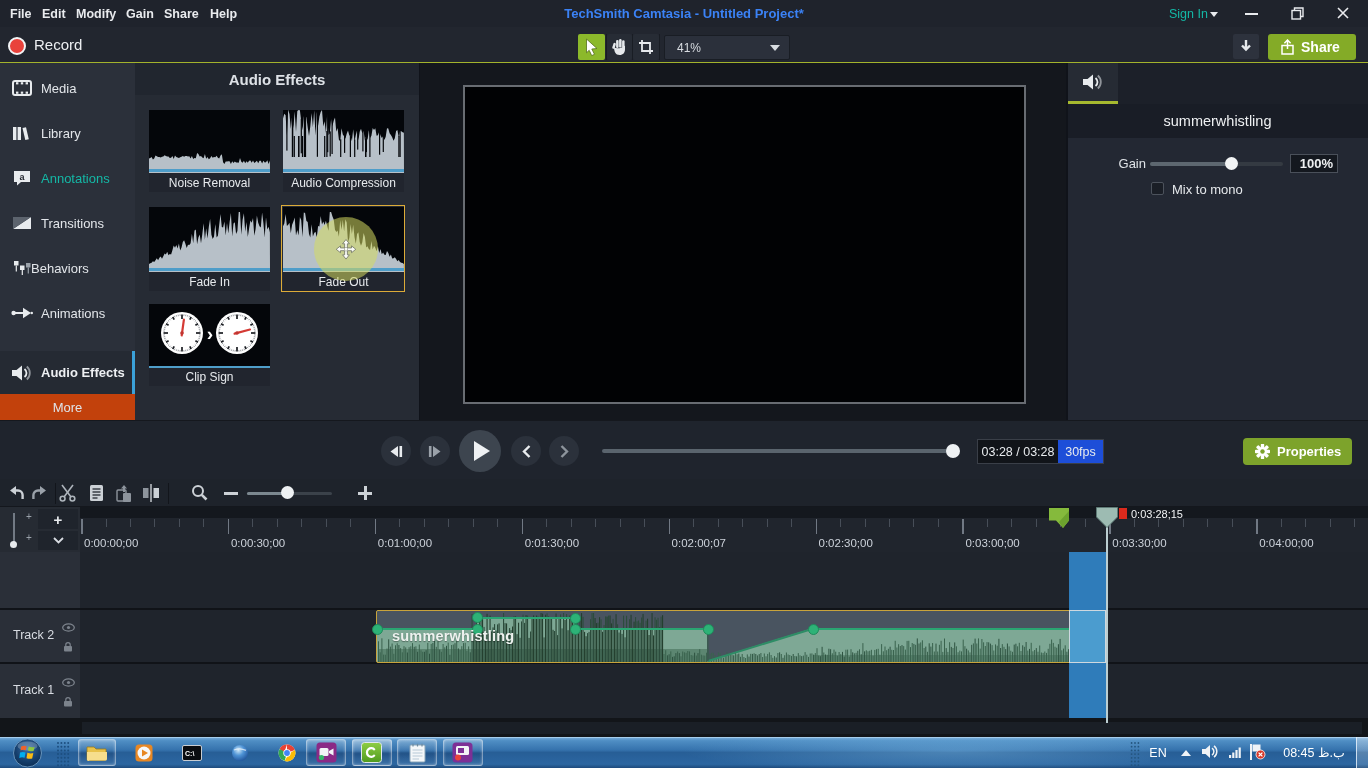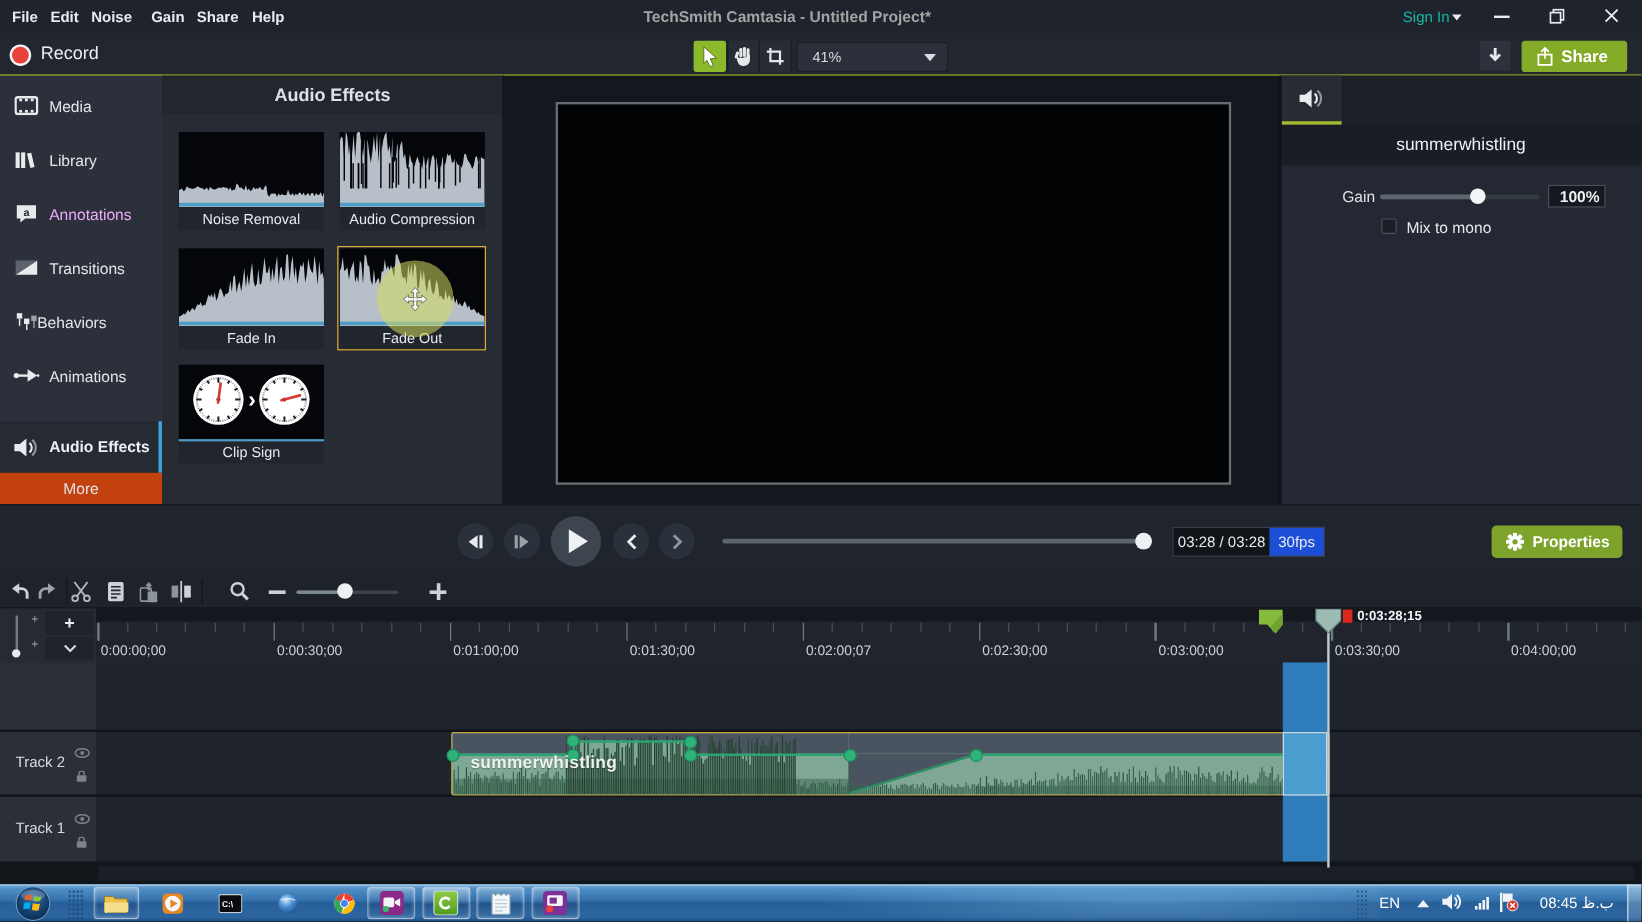--- a/index.html
+++ b/index.html
@@ -5,25 +5,25 @@
 #app{position:relative;width:1368px;height:768px;}
 .abs{position:absolute;}
 .ctr{display:flex;align-items:center;justify-content:center;}
 .vctr{display:flex;align-items:center;}
 </style></head>
 <body>
 <div id="app">
     <div class="abs" style="left:0;top:0;width:1368px;height:27px;background:#1f232c"></div>
     <div class="abs vctr" style="left:10px;top:0;height:27px;font-size:12.5px;font-weight:600;color:#e9ebee">File</div>
     <div class="abs vctr" style="left:42px;top:0;height:27px;font-size:12.5px;font-weight:600;color:#e9ebee">Edit</div>
-    <div class="abs vctr" style="left:76px;top:0;height:27px;font-size:12.5px;font-weight:600;color:#e9ebee">Noise</div>
+    <div class="abs vctr" style="left:76px;top:0;height:27px;font-size:12.5px;font-weight:600;color:#e9ebee">Modify</div>
     <div class="abs vctr" style="left:126px;top:0;height:27px;font-size:12.5px;font-weight:600;color:#e9ebee">Gain</div>
     <div class="abs vctr" style="left:164px;top:0;height:27px;font-size:12.5px;font-weight:600;color:#e9ebee">Share</div>
     <div class="abs vctr" style="left:210px;top:0;height:27px;font-size:12.5px;font-weight:600;color:#e9ebee">Help</div>
-    <div class="abs" style="left:656px;top:0;height:27px;transform:translateX(-50%);display:flex;align-items:center;font-size:13px;font-weight:600;color:#a3a3a3;white-space:nowrap">TechSmith Camtasia - Untitled Project*</div>
+    <div class="abs" style="left:684px;top:0;height:27px;transform:translateX(-50%);display:flex;align-items:center;font-size:13px;font-weight:600;color:#3b82f6;white-space:nowrap">TechSmith Camtasia - Untitled Project*</div>
     <div class="abs vctr" style="left:1169px;top:0;height:27px;font-size:12.5px;color:#14b8a6">Sign In</div>
     <div class="abs" style="left:1210px;top:12px;width:0;height:0;border-left:4.5px solid transparent;border-right:4.5px solid transparent;border-top:5px solid #e9ebee"></div>
     <div class="abs" style="left:1245px;top:13px;width:13px;height:2px;background:#e9ebee"></div>
     <svg class="abs" style="left:1291px;top:7px" width="13" height="13" viewBox="0 0 13 13">
       <rect x="1" y="3.5" width="8.5" height="8.5" fill="none" stroke="#e9ebee" stroke-width="1.4"></rect>
       <path d="M3.5 3.5 V1 H12 V9.5 H9.5" fill="none" stroke="#e9ebee" stroke-width="1.4"></path>
     </svg>
     <svg class="abs" style="left:1337px;top:7px" width="12" height="12" viewBox="0 0 12 12">
       <path d="M1 1 L11 11 M11 1 L1 11" stroke="#e9ebee" stroke-width="1.6"></path>
     </svg>
@@ -90,21 +90,21 @@
         <path d="M10.5 3 L14 2.2 L16.8 14.2 L13.3 15 Z" fill="#e8ebee"></path>
       </svg>
     </div>
     <div class="abs vctr" style="left:41px;top:123px;height:20px;font-size:13px;color:#e3e6ea">Library</div>
     <div class="abs ctr" style="left:10px;top:169px;width:24px;height:18px">
       <svg width="20" height="16" viewBox="0 0 20 16">
         <path d="M2 1 h16 v11 h-9 l-4 3.5 v-3.5 h-3 z" fill="#e8ebee"></path>
         <text x="10" y="10" font-family="Liberation Sans" font-size="9" font-weight="bold" fill="#23272f" text-anchor="middle">a</text>
       </svg>
     </div>
-    <div class="abs vctr" style="left:41px;top:168px;height:20px;font-size:13px;color:#f0abfc">Annotations</div>
+    <div class="abs vctr" style="left:41px;top:168px;height:20px;font-size:13px;color:#14b8a6">Annotations</div>
     <div class="abs ctr" style="left:10px;top:214px;width:24px;height:18px">
       <svg width="20" height="14" viewBox="0 0 20 14">
         <path d="M1 13 L19 1 L19 13 Z" fill="#e8ebee"></path>
         <path d="M1 1 L19 1 L1 13 Z" fill="#5c636d"></path>
       </svg>
     </div>
     <div class="abs vctr" style="left:41px;top:213px;height:20px;font-size:13px;color:#e3e6ea">Transitions</div>
     <div class="abs ctr" style="left:10px;top:259px;width:24px;height:18px">
       <svg width="18" height="16" viewBox="0 0 18 16">
         <rect x="1" y="1" width="4.5" height="4.5" fill="#e8ebee"></rect>
@@ -1038,21 +1038,21 @@
     <div class="abs" style="left:1069px;top:610px;width:37px;height:53px;background:#4b9ccf;border:1px solid #cfd8df"></div>
     <svg class="abs" style="left:1049px;top:508px" width="20" height="21" viewBox="0 0 20 21">
       <path d="M0 0 H20 V12.5 L14 20 L7 12.5 H0 Z" fill="#85ba3c"></path>
       <path d="M20 0 V12.5 L14 20 L10 14 L20 3 Z" fill="#6da32e"></path>
     </svg>
     <div class="abs" style="left:1106.2px;top:524px;width:2px;height:199px;background:#bccfd2"></div>
     <svg class="abs" style="left:1096px;top:507px" width="22" height="21" viewBox="0 0 22 21">
       <path d="M0.5 0.5 H21.5 V10 L11 20.5 L0.5 10 Z" fill="#9dbbb2" stroke="#5e7a76" stroke-width="1"></path>
     </svg>
     <div class="abs" style="left:1118.5px;top:508px;width:8px;height:11px;background:#da2a1d"></div>
-    <div class="abs" style="left:1131px;top:508px;font-size:11px;font-weight:700;color:#f2f4f6">0:03:28;15</div>
+    <div class="abs" style="left:1131px;top:508px;font-size:11px;font-weight:400;color:#f2f4f6">0:03:28;15</div>
     <div class="abs" style="left:0;top:737px;width:1368px;height:31px;background:linear-gradient(#7cb0dd 0%,#4f8ec4 12%,#3572ad 42%,#275e96 50%,#2a639d 72%,#2c66a0 88%,#1d4a7c 100%)"></div>
     <div class="abs" style="left:0;top:737px;width:1368px;height:1px;background:#a6cdec"></div>
     <div class="abs" style="left:500px;top:738px;width:650px;height:30px;background:radial-gradient(ellipse 60% 100% at 70% 45%,rgba(160,220,255,0.30),rgba(160,220,255,0) 70%)"></div>
     <svg class="abs" style="left:12px;top:738px" width="31" height="30" viewBox="0 0 31 30">
       <defs>
         <radialGradient id="orb" cx="50%" cy="35%" r="70%">
           <stop offset="0%" stop-color="#3a6ea8"></stop>
           <stop offset="60%" stop-color="#16406e"></stop>
           <stop offset="100%" stop-color="#0b2c52"></stop>
         </radialGradient>

